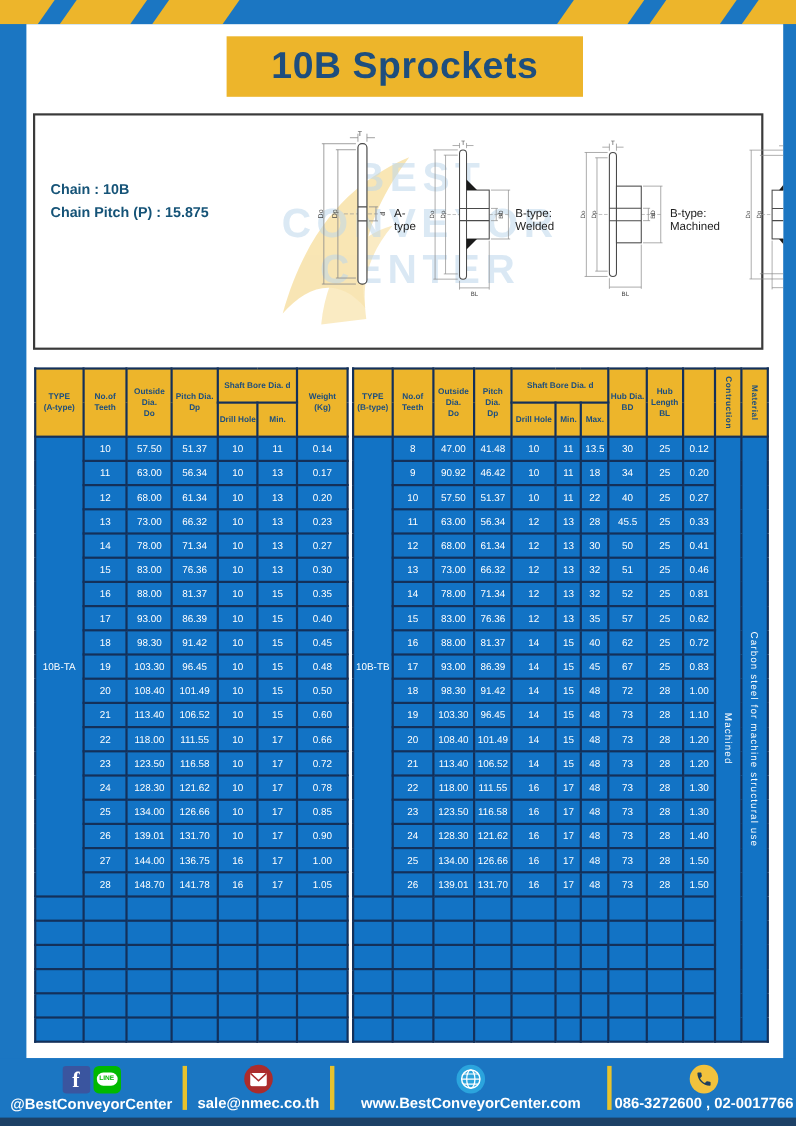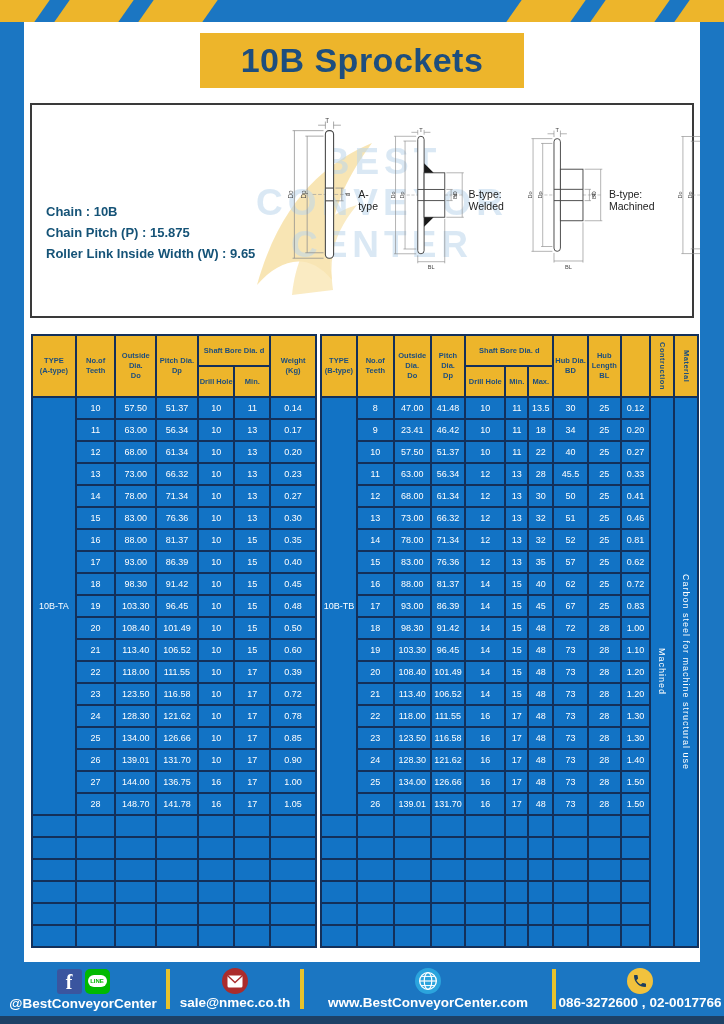--- a/index.html
+++ b/index.html
@@ -14,32 +14,32 @@
   body{width:724px;height:1024px;position:relative;overflow:hidden;
        background:var(--frame-blue);font-family:"Liberation Sans",sans-serif;}
 
   
   .stripes{position:absolute;top:0;height:22px;overflow:hidden;display:flex;gap:20px;}
   .stripes-left{left:-22px;width:300px;}
   .stripes-right{right:-22px;width:300px;justify-content:flex-end;}
   .stripe{width:64px;height:22px;background:var(--yellow);transform:skewX(-35deg);flex:none;}
 
   
-  .sheet{position:absolute;left:24px;top:22px;width:676px;height:940px;background:#ffffff;overflow:hidden;}
+  .sheet{position:absolute;left:24px;top:22px;width:676px;height:940px;background:#ffffff;overflow:hidden;padding-left:12px;}
 
   .title-wrap{position:absolute;top:11px;left:0;right:0;display:flex;justify-content:center;}
   .title-bar{background:var(--yellow);width:324px;height:55px;display:flex;align-items:center;justify-content:center;}
   .title-bar span{font-size:34px;font-weight:bold;color:var(--navy-text);letter-spacing:.5px;}
 
   
   .panel{position:absolute;left:6px;top:81px;width:660px;height:211px;border:2px solid var(--diagram-border);background:#fff;}
   .watermark{position:absolute;left:170px;top:36px;width:360px;text-align:center;z-index:0;opacity:.55;}
   .watermark div{font-size:37px;font-weight:bold;color:var(--watermark-blue);letter-spacing:5px;line-height:1.12;}
   .bird{position:absolute;left:205px;top:30px;z-index:0;opacity:.5;}
-  .spec{position:absolute;left:14px;top:56px;z-index:2;margin-top:40px;}
+  .spec{position:absolute;left:14px;top:56px;z-index:2;}
   .spec div{font-size:13px;font-weight:bold;color:var(--spec-text);line-height:21px;}
   .figs{position:absolute;left:246px;right:4px;top:5px;display:flex;justify-content:space-between;z-index:1;}
   .fig{display:flex;flex-direction:row;align-items:center;}
   .fig .cap{font-size:10.5px;color:#222;margin-top:1px;}
   .fig svg text{font-size:7px;fill:#444;font-family:"Liberation Sans",sans-serif;}
   .part{stroke:var(--drawing-line);stroke-width:1.2;fill:#fff;}
   .dim{stroke:#8a8a8a;stroke-width:.8;fill:none;}
   .cl{stroke:#999;stroke-width:.7;stroke-dasharray:4 2;}
   .weld{fill:#1a1a1a;stroke:none;}
 
@@ -100,21 +100,20 @@
     </svg>
     <div class="watermark">
       <div>BEST</div>
       <div>CONVEYOR</div>
       <div>CENTER</div>
     </div>
 
     <div class="spec">
       <div>Chain  :  10B</div>
       <div>Chain Pitch (P)  :  15.875</div>
-      <div>Roller Link Inside Width (W) : 9.65</div>
     </div>
 
     <div class="figs">
 
       <div class="fig">
         <svg width="88" height="178" viewBox="0 0 88 178">
           <line class="cl" x1="38" y1="84" x2="78" y2="84"></line>
           <rect class="part" x="52" y="14" width="9" height="140" rx="4"></rect>
           <line class="part" x1="52" y1="77" x2="61" y2="77"></line>
           <line class="part" x1="52" y1="91" x2="61" y2="91"></line>
@@ -384,21 +383,21 @@
             <td>10</td>
             <td>15</td>
             <td>0.60</td>
           </tr>
           <tr>
             <td>22</td>
             <td>118.00</td>
             <td>111.55</td>
             <td>10</td>
             <td>17</td>
-            <td>0.39</td>
+            <td>0.66</td>
           </tr>
           <tr>
             <td>23</td>
             <td>123.50</td>
             <td>116.58</td>
             <td>10</td>
             <td>17</td>
             <td>0.72</td>
           </tr>
           <tr>
@@ -550,21 +549,21 @@
             <td>11</td>
             <td>13.5</td>
             <td>30</td>
             <td>25</td>
             <td>0.12</td>
             <td rowspan="25" class="vcell">Machined</td>
             <td rowspan="25" class="vcell">Carbon steel  for machine structural use</td>
           </tr>
           <tr>
             <td>9</td>
-            <td>23.41</td>
+            <td>90.92</td>
             <td>46.42</td>
             <td>10</td>
             <td>11</td>
             <td>18</td>
             <td>34</td>
             <td>25</td>
             <td>0.20</td>
           </tr>
           <tr>
             <td>10</td>

